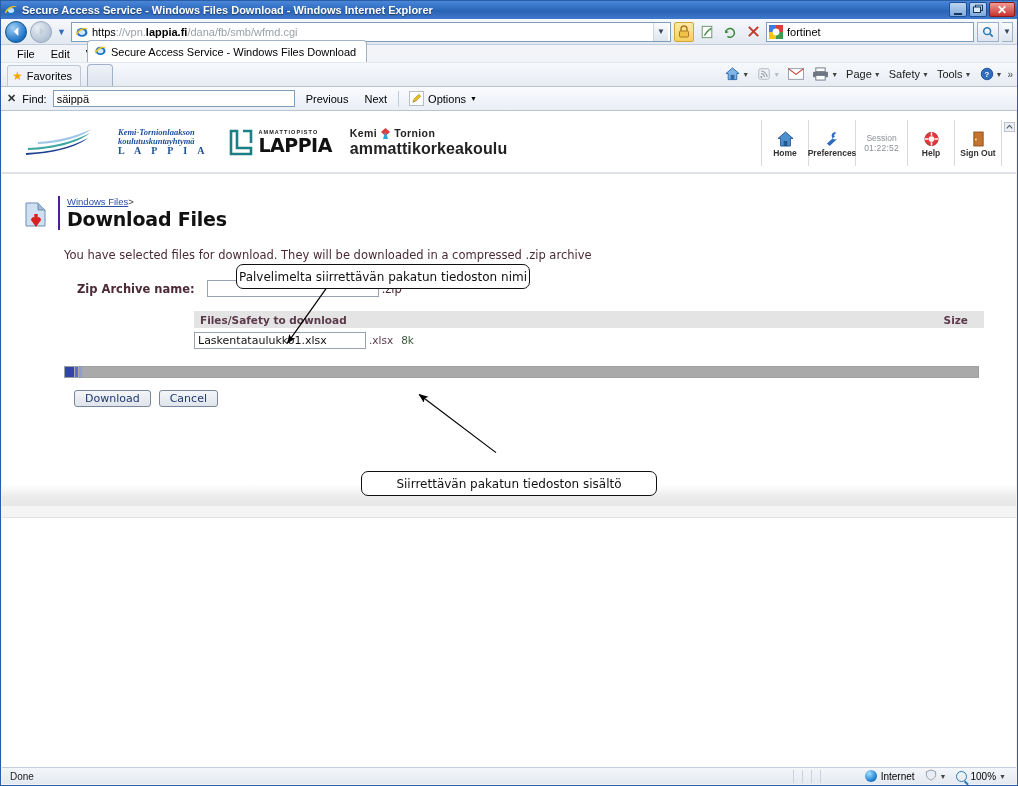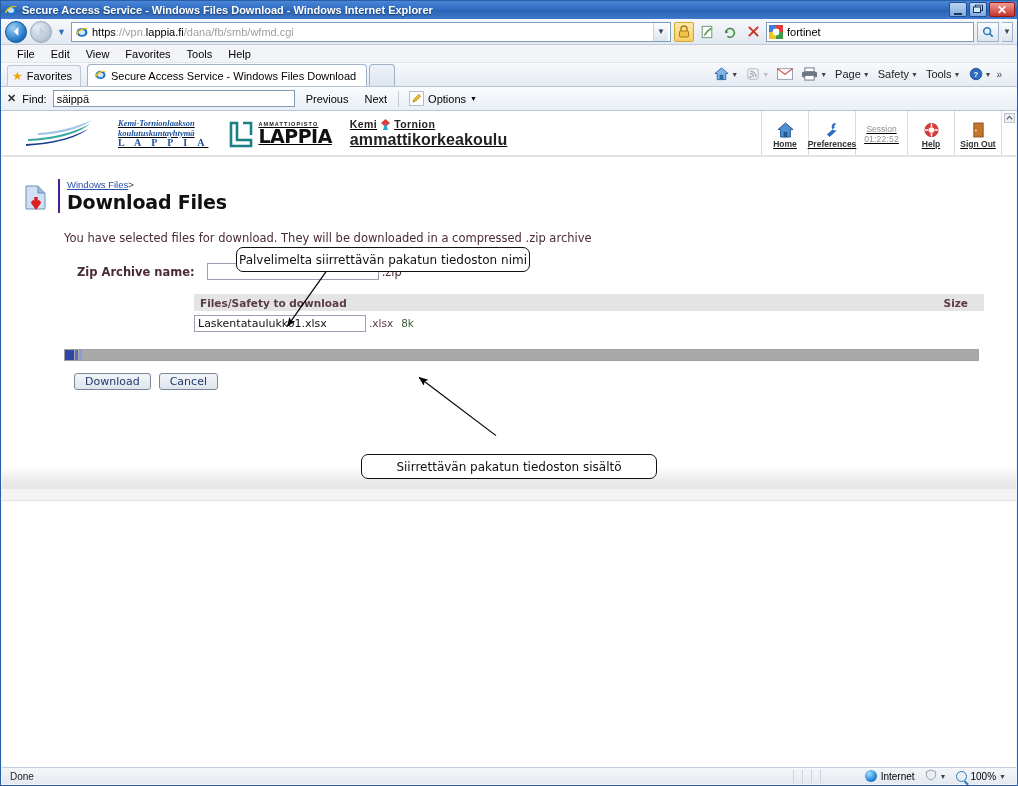--- a/index.html
+++ b/index.html
@@ -50,21 +50,21 @@
                    border:1px solid #0e538f; }
   .navarrow.fwd  { background:radial-gradient(circle at 35% 30%,#e8eef5,#b3c2d4 72%);
                    border:1px solid #97a7ba; color:#c5cfdb; }
   .histdrop { width:13px; text-align:center; color:#2f6cc0; font-size:9px; }
   .addr { flex:1; height:20px; background:#fff; border:1px solid #7f9db9;
           display:flex; align-items:center; padding:0 2px; min-width:0; }
   .addr .favi { width:14px; height:14px; margin:0 3px 0 1px; flex:none; }
   .addr .url { font-size:11px; white-space:nowrap; overflow:hidden; }
   .addr .url .proto { color:#000; }
   .addr .url .dim { color:#9aa0a6; }
-  .addr .url .host { color:#000; font-weight:normal; }
+  .addr .url .host { color:#000; font-weight:bold; }
   .addr .drop { margin-left:auto; width:15px; height:18px; flex:none;
                 border-left:1px solid #cdd6e1;
                 background:linear-gradient(180deg,#fbfcfe,#dde5ef);
                 display:flex; align-items:center; justify-content:center;
                 color:#35465c; font-size:8px; }
   .tbtn { width:20px; height:20px; flex:none; border:1px solid transparent;
           display:flex; align-items:center; justify-content:center; }
   .tbtn.pressed { background:linear-gradient(180deg,#ffe9a8,#f6cf5e);
                   border:1px solid #cfa83a; border-radius:2px; }
   .searchbox { width:208px; height:20px; background:#fff; border:1px solid #7f9db9;
@@ -88,28 +88,28 @@
 
   
   .favbar { height:24px; background:linear-gradient(180deg,#f7f9fc,#e6ebf3);
             display:flex; align-items:flex-end; padding-left:6px;
             border-bottom:1px solid #b9c5d4; }
   .favbtn { display:flex; align-items:center; height:21px; padding:0 8px 0 4px;
             border:1px solid #bcc8d8; border-bottom:none; background:#eff3f8;
             border-radius:3px 3px 0 0; gap:4px; }
   .star { color:#f0a500; font-size:12px; line-height:1; }
   .favtxt { font-size:11px; }
-  .tabstrip { display:flex; align-items:flex-start; margin-left:6px; gap:2px; }
+  .tabstrip { display:flex; align-items:flex-start; margin-left:6px; gap:2px;flex-direction:column; }
   .tab { height:22px; display:flex; align-items:center; gap:4px;
          padding:0 10px 0 6px; background:#fff;
          border:1px solid #9fb2c8; border-bottom:none;
          border-radius:4px 4px 0 0; font-size:11px; }
   .tab.newtab { width:26px; padding:0; background:linear-gradient(180deg,#eef2f8,#dde5ef); }
   .cmdbar-right { margin-left:auto; display:flex; align-items:center;
-                  gap:2px; padding-right:15px; height:24px; }
+                  gap:2px; padding-right:4px; height:24px; }
   .cmd { display:flex; align-items:center; gap:2px; font-size:11px;
          padding:0 3px; height:20px; color:#1b1b1b; }
   .cmd .caret { font-size:7px; color:#444; }
 
   
   .findbar { height:24px; background:linear-gradient(180deg,#fafbfd,#eaeff6);
              display:flex; align-items:center; padding:0 6px; gap:6px;
              border-bottom:1px solid #b9c5d4; font-size:11px; }
   .findclose { color:#333; font-size:11px; font-weight:bold; }
   .findlbl { font-size:11px; }
@@ -118,22 +118,22 @@
   .findbtn { font-size:11px; padding:0 5px; }
   .findsep { width:1px; height:16px; background:#c3cdda; }
   .optbtn { display:flex; align-items:center; gap:4px; font-size:11px;
             padding:0 4px; }
   .pencil { width:15px; height:15px; border:1px solid #b7bdc7; background:#fff;
             display:flex; align-items:center; justify-content:center; }
 
   
   .page { position:absolute; left:1px; top:110px; right:1px; bottom:18px;
           background:#fff; overflow:hidden; }
-  .branding { height:46px; background:#fff; position:relative;
-              display:flex; align-items:center;text-decoration:underline; }
+  .branding { height:63px; background:#fff; position:relative;
+              display:flex; align-items:center; }
   .brandline { position:absolute; left:0; right:0; bottom:0; height:2px;
                background:#dfe3e8; }
   .logo-wave { margin-left:22px; width:90px; height:34px; position:relative; flex:none; }
   .logo1txt { margin-left:4px; line-height:1.08; flex:none; }
   .logo1txt .l1 { font-family:"Liberation Serif", serif; font-style:italic;
                   font-weight:bold; font-size:8.5px; color:#1b4f9c; }
   .logo1txt .l2 { font-family:"Liberation Serif", serif; font-weight:bold;
                   font-size:10px; color:#1b4f9c; letter-spacing:4px; }
   .logo2 { margin-left:20px; display:flex; align-items:center; gap:4px; flex:none; }
   .logo2 .mark { width:26px; height:27px; position:relative; }

